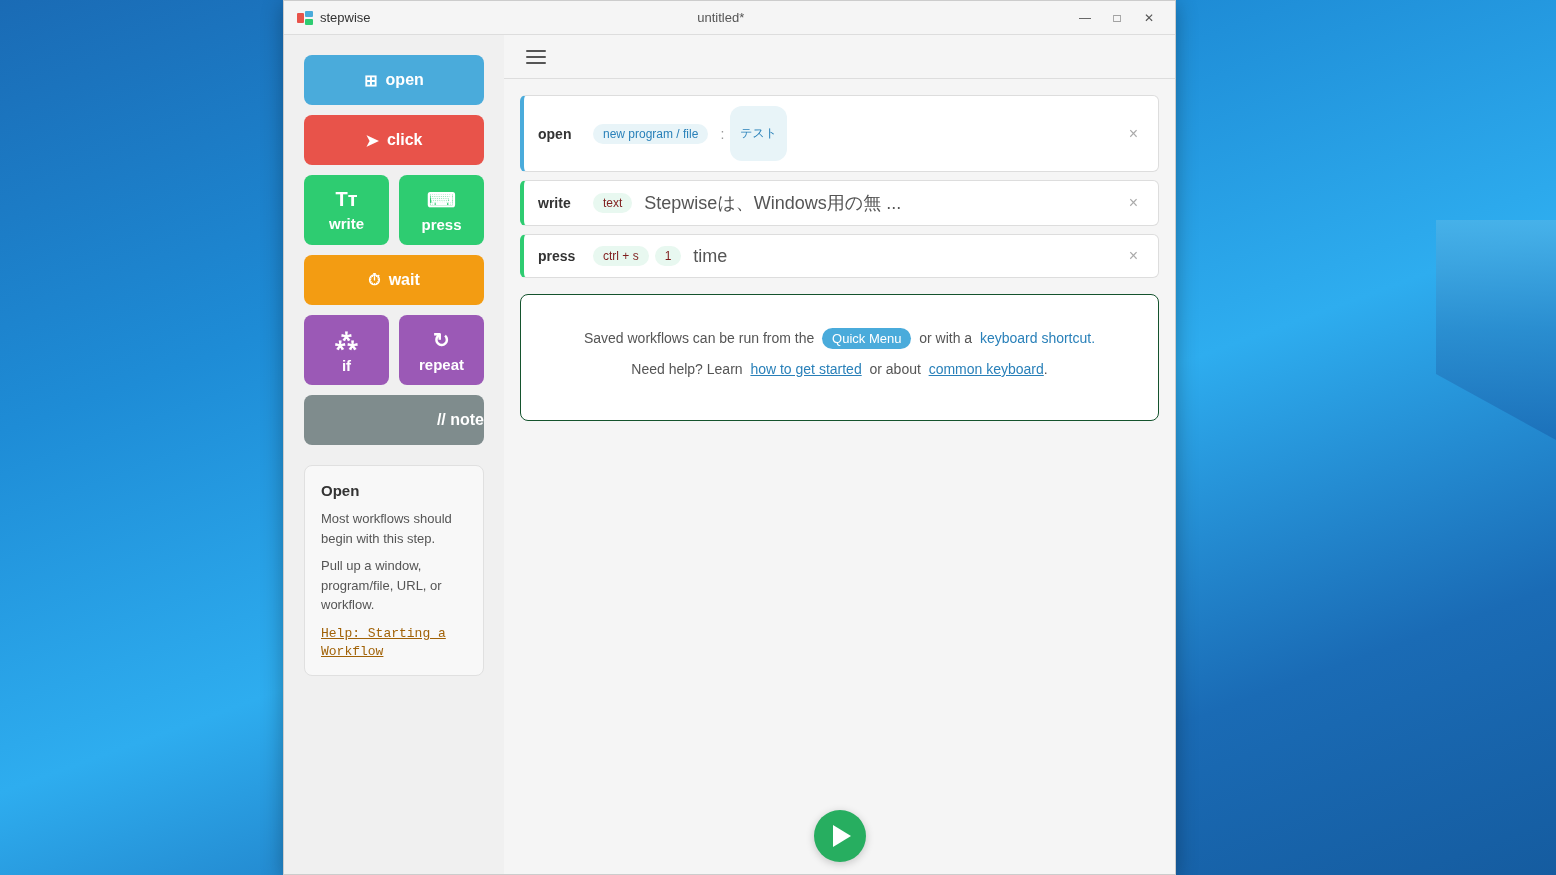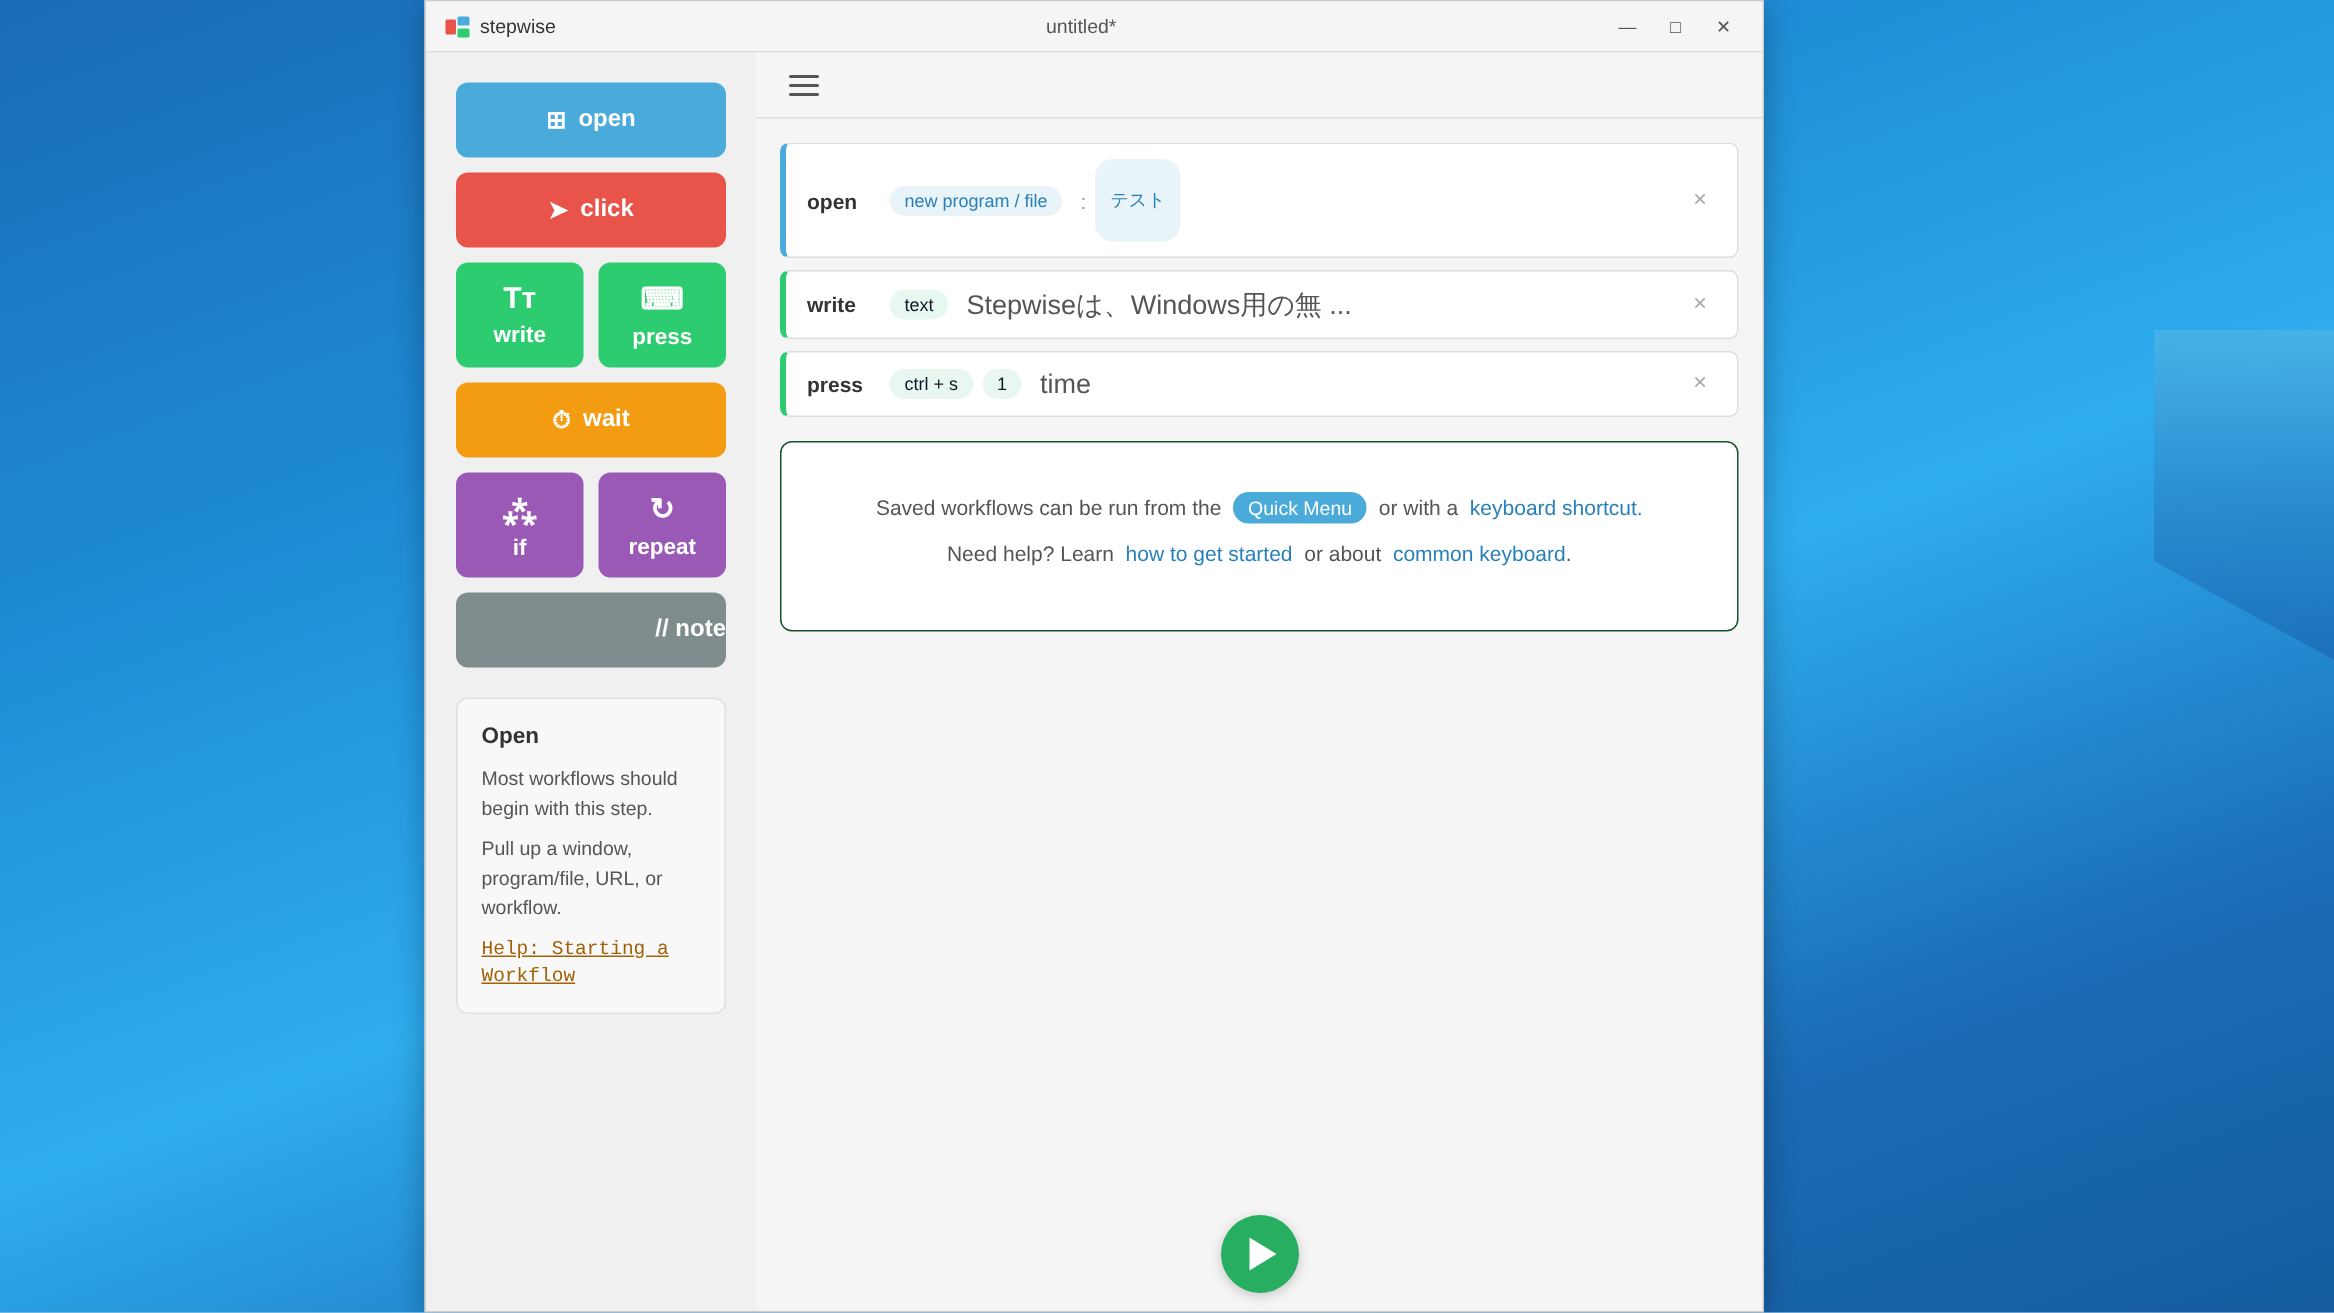--- a/index.html
+++ b/index.html
@@ -278,21 +278,21 @@
       color: #2980b9;
       border-radius: 12px;
       padding: 3px 10px;
       font-size: 12px;
       font-weight: 500;
       margin-right: 6px;
     }
 
     .step-tag.green-tag {
       background: #e8f8f0;
-      color: #0f172a;
+      color: #7f1d1d;
     }
 
     .step-separator {
       color: #999;
       margin: 0 6px;
       font-size: 14px;
     }
 
     .step-value {
       background: #e8f4f8;
@@ -349,20 +349,21 @@
     .info-panel-link-text {
       color: #2980b9;
       font-size: 14px;
       cursor: pointer;
     }
 
     .info-panel-link-underline {
       color: #2980b9;
       font-size: 14px;
       cursor: pointer;
+      text-decoration: underline;
     }
 
     
     .play-btn-container {
       display: flex;
       justify-content: center;
       padding: 12px;
       flex-shrink: 0;
     }
 

